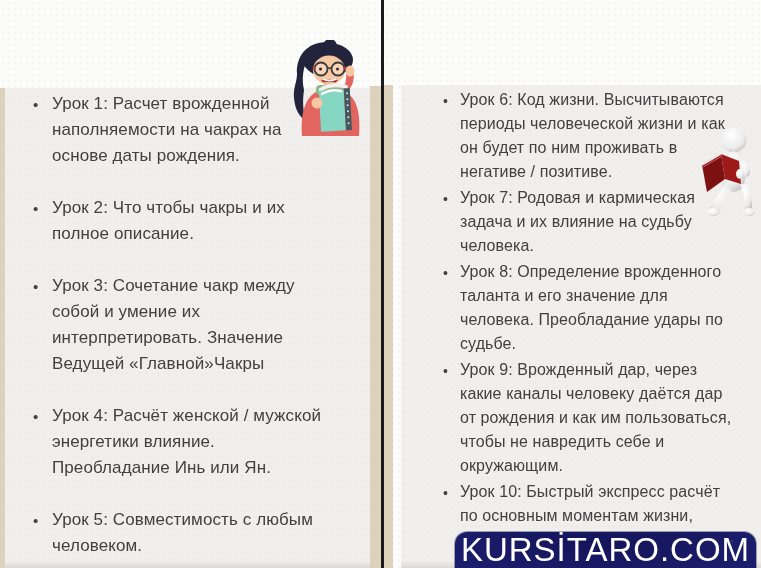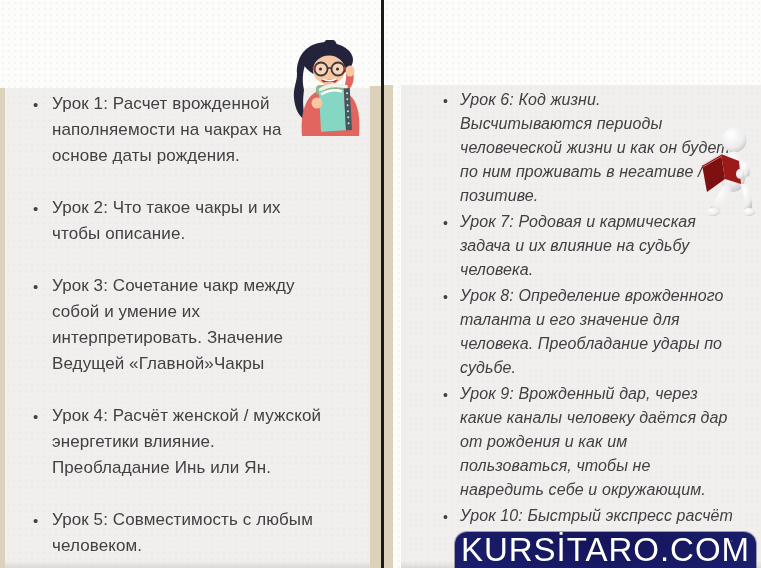--- a/index.html
+++ b/index.html
@@ -48,21 +48,21 @@
   .bullet { flex: none; }
 
   .lessons-left { left: 28px; top: 3px; }
   .lessons-left li { font-size: 17px; line-height: 26px; margin-bottom: 26px; }
   .lessons-left .bullet { width: 19px; font-size: 15px; padding-top: 1px; }
   .lessons-left .lesson-text { width: 278px; letter-spacing: 0.1px; }
 
   .lessons-right { left: 42px; top: 3px; }
   .lessons-right li { font-size: 16px; line-height: 24px; margin-bottom: 2px; }
   .lessons-right .bullet { width: 17px; font-size: 14px; padding-top: 1px; }
-  .lessons-right .lesson-text { width: 276px; letter-spacing: 0.1px; font-style: italic; }
+  .lessons-right .lesson-text { width: 276px; letter-spacing: 0.1px; }
 
   .illustration { position: absolute; }
   .woman-illu  { left: 283px; top: 40px;  width: 85px; height: 98px; }
   .figure-illu { left: 699px; top: 126px; width: 61px; height: 93px; }
 
   .watermark {
     position: absolute;
     left: 455px; top: 532px; width: 301px; height: 51px;
     border-radius: 12px;
     background-image:
@@ -109,21 +109,21 @@
     <div class="beige-strip" style="left:370px; top:86px; width:11px; height:482px;"></div>
 
     <div class="card card-left">
       <ul class="lessons lessons-left">
         <li class="lesson">
           <span class="bullet">•</span>
           <span class="lesson-text">Урок 1: Расчет врожденной наполняемости на чакрах на основе даты рождения.</span>
         </li>
         <li class="lesson">
           <span class="bullet">•</span>
-          <span class="lesson-text">Урок 2: Что такое чакры и их чтобы описание.</span>
+          <span class="lesson-text">Урок 2: Что чтобы чакры и их полное описание.</span>
         </li>
         <li class="lesson">
           <span class="bullet">•</span>
           <span class="lesson-text">Урок 3: Сочетание чакр между собой и умение их интерпретировать. Значение Ведущей «Главной»Чакры</span>
         </li>
         <li class="lesson">
           <span class="bullet">•</span>
           <span class="lesson-text">Урок 4: Расчёт женской / мужской энергетики влияние. Преобладание Инь или Ян.</span>
         </li>
         <li class="lesson">

